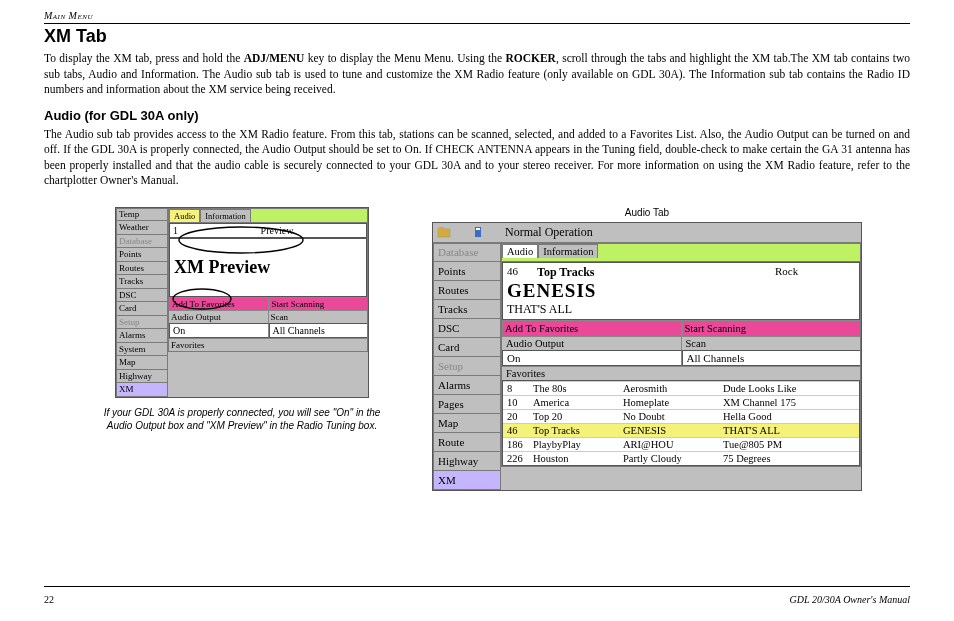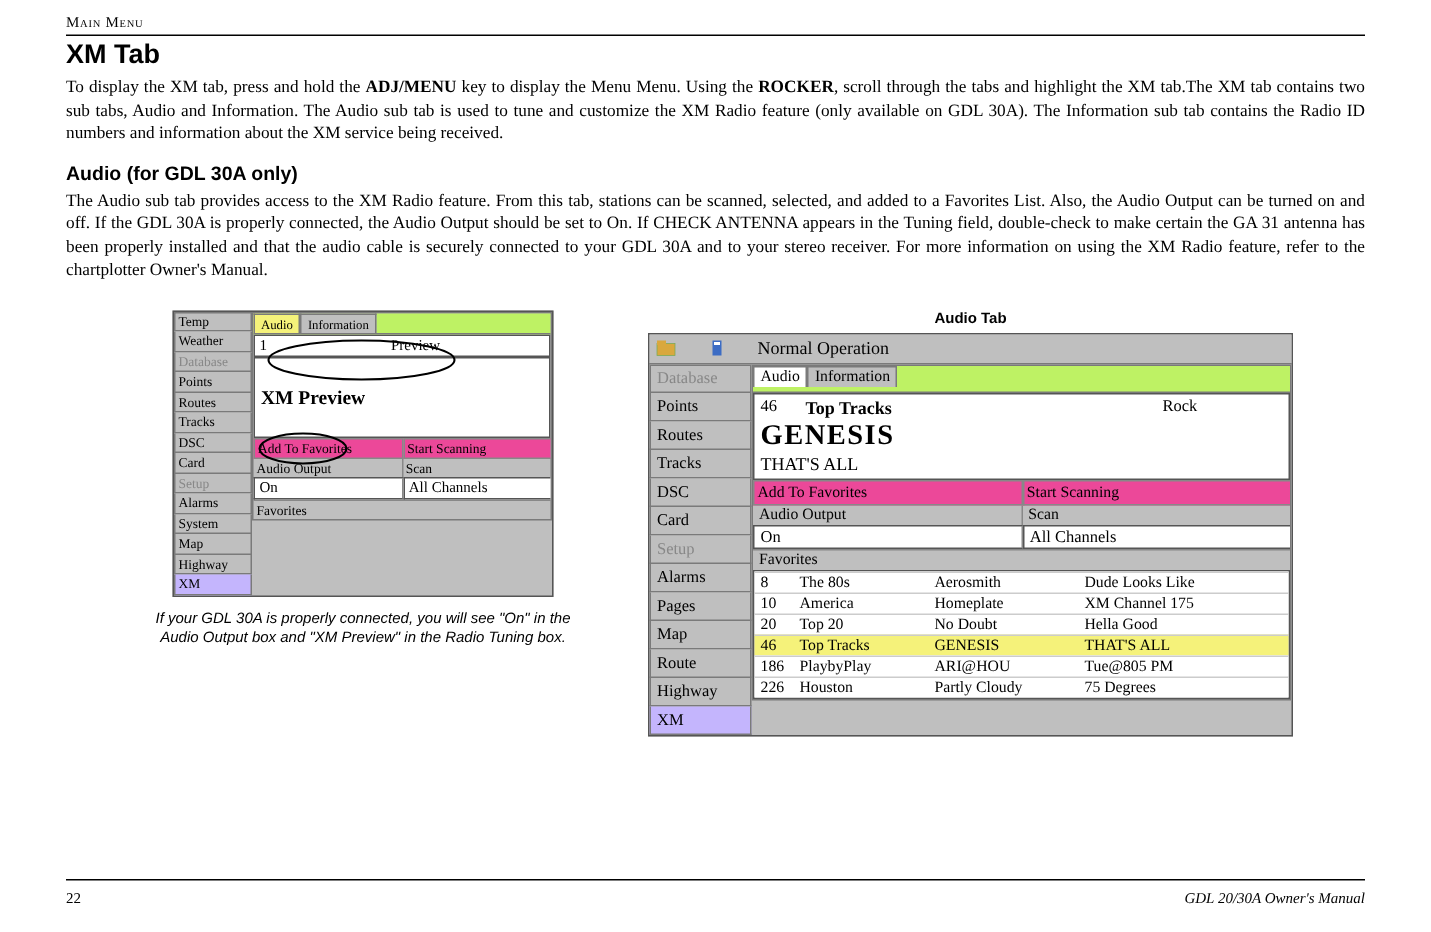--- a/index.html
+++ b/index.html
@@ -1,26 +1,26 @@
 <!DOCTYPE html>
 <html><head>
 <meta charset="utf-8">
 <style>
   * { box-sizing: border-box; margin: 0; padding: 0; }
   body { font-family: Georgia, 'Times New Roman', serif; width: 954px; height: 621px; background: #fff; color: #000; position: relative; }
   .page { padding: 10px 44px 0 44px; }
-  .breadcrumb { font-size: 10px; font-variant: small-caps; letter-spacing: 0.5px; margin-bottom: 2px; }
+  .breadcrumb { font-size: 10px; font-variant: small-caps; letter-spacing: 0.5px; margin-bottom: 2px; font-style: italic; }
   .hr { border-top: 1px solid #000; margin-bottom: 2px; }
   h1 { font-family: Arial, Helvetica, sans-serif; font-size: 18px; font-weight: bold; margin-bottom: 4px; }
   h2 { font-family: Arial, Helvetica, sans-serif; font-size: 13px; font-weight: bold; margin: 10px 0 4px 0; }
   p { font-size: 11.5px; line-height: 1.35; text-align: justify; }
   .figrow { display: flex; gap: 40px; margin-top: 18px; align-items: flex-start; justify-content: center; }
   .figcol { display: flex; flex-direction: column; align-items: center; }
   .caption { font-family: Arial, Helvetica, sans-serif; font-style: italic; font-size: 10px; text-align: center; line-height: 1.3; margin-top: 8px; max-width: 300px; }
-  .caption-top { font-family: Arial, Helvetica, sans-serif; font-weight: bold; font-size: 10px; margin-bottom: 4px; }
+  .caption-top { font-family: Arial, Helvetica, sans-serif; font-weight: normal; font-size: 10px; margin-bottom: 4px; }
   .footer { position: absolute; bottom: 16px; left: 44px; right: 44px; display: flex; justify-content: space-between; align-items: flex-end; font-size: 10px; }
   .footer .manual { font-style: italic; font-family: Georgia, serif; }
   .footer-hr { position: absolute; bottom: 34px; left: 44px; right: 44px; border-top: 1px solid #000; }
 
   
   .win { background: #bfbfbf; border: 1px solid #555; font-family: 'Times New Roman', serif; font-size: 10px; position: relative; }
   .win1 { width: 254px; }
   .win2 { width: 430px; }
   .sidebar { float: left; width: 52px; }
   .side-item { border: 1px solid #7a7a7a; border-top: none; padding: 1px 2px; font-size: 9px; background: #bfbfbf; height: 13.5px; display:flex; align-items:center; }
@@ -91,21 +91,21 @@
             <div class="side-item sel">XM</div>
           </div>
         <div class="main">
           <div class="tabbar">
             <span class="tab hl small">Audio</span><span class="tab small">Information</span>
           </div>
           <div class="field" style="display:flex;">
             <span style="width:18px;">1</span>
             <span style="flex:1;text-align:center;">Preview</span>
           </div>
-          <div class="field" style="font-size:13px;font-weight:bold;padding:18px 4px;">XM Preview</div>
+          <div class="field" style="font-size:18px;font-weight:bold;padding:18px 4px;">XM Preview</div>
           <div class="row2">
             <div class="col btnc">Add To Favorites</div>
             <div class="col btnc">Start Scanning</div>
           </div>
           <div class="row2">
             <div class="col field-lbl">Audio Output</div>
             <div class="col field-lbl">Scan</div>
           </div>
           <div class="row2">
             <div class="col field">On</div>

